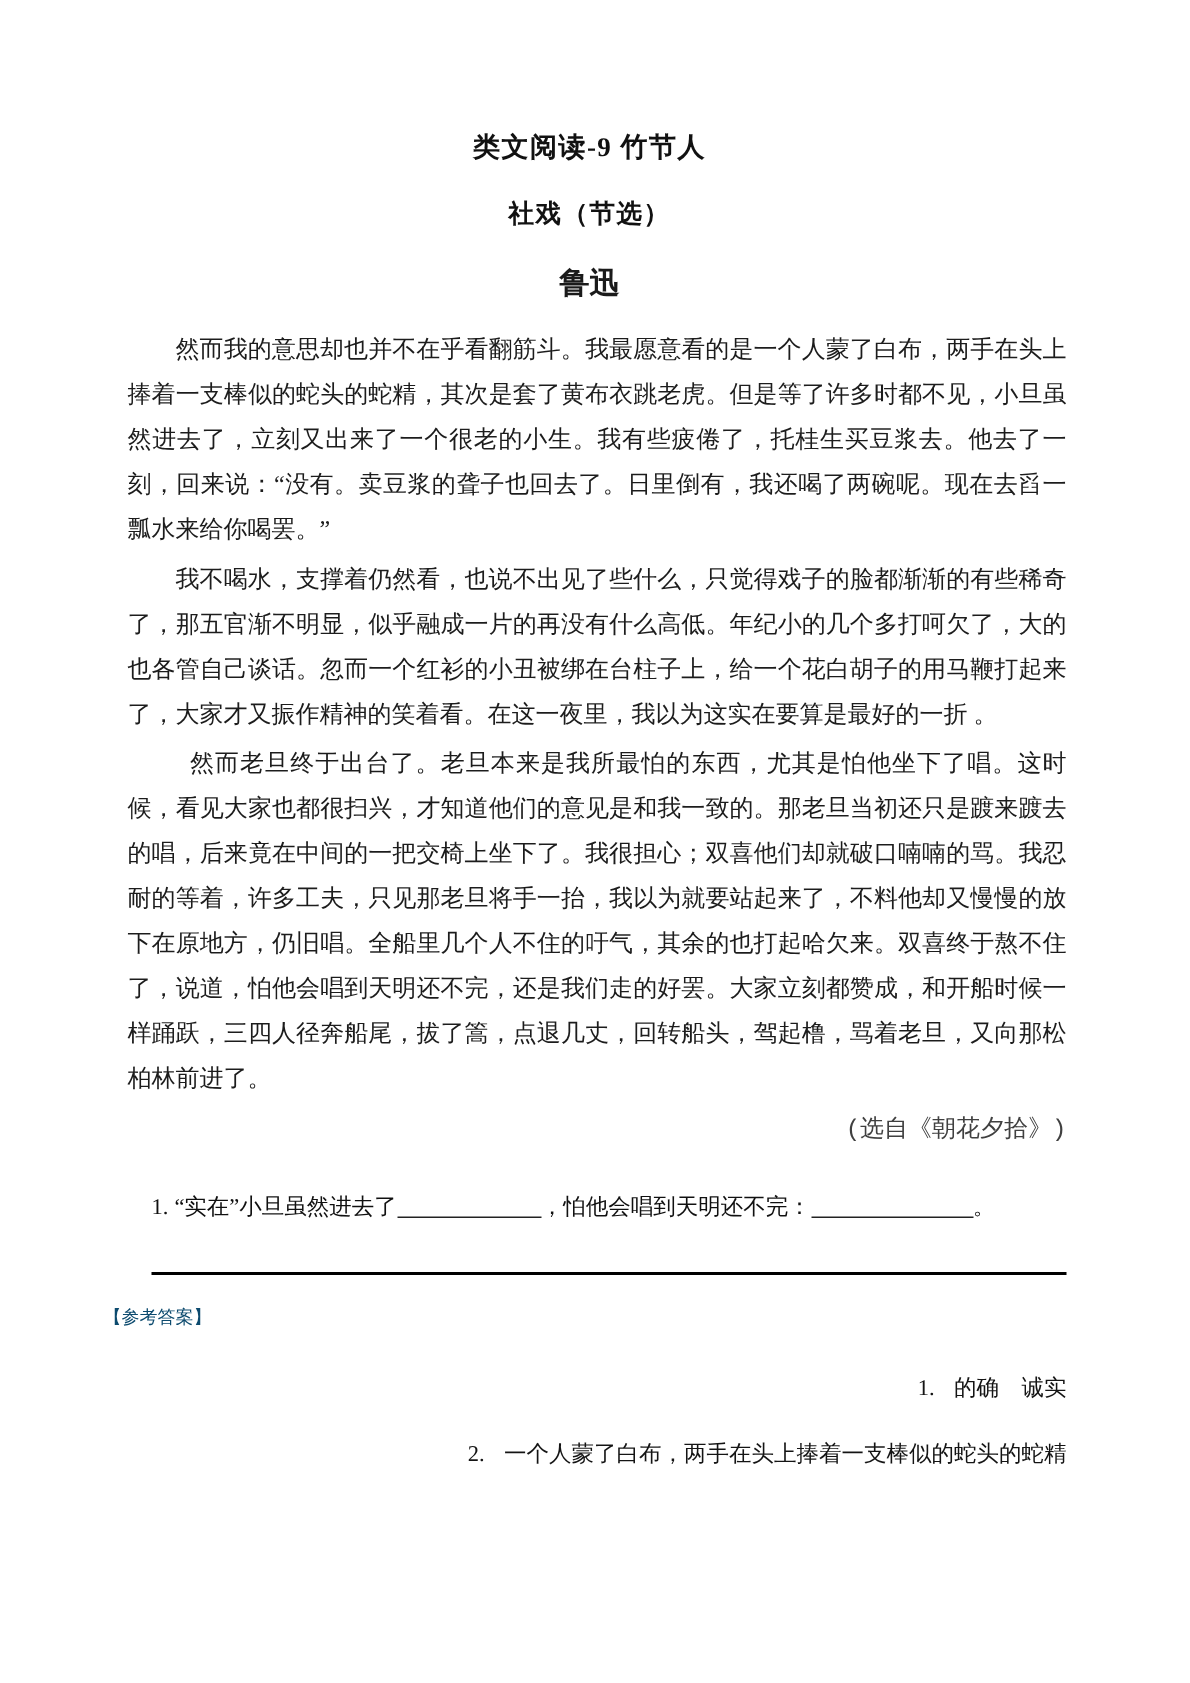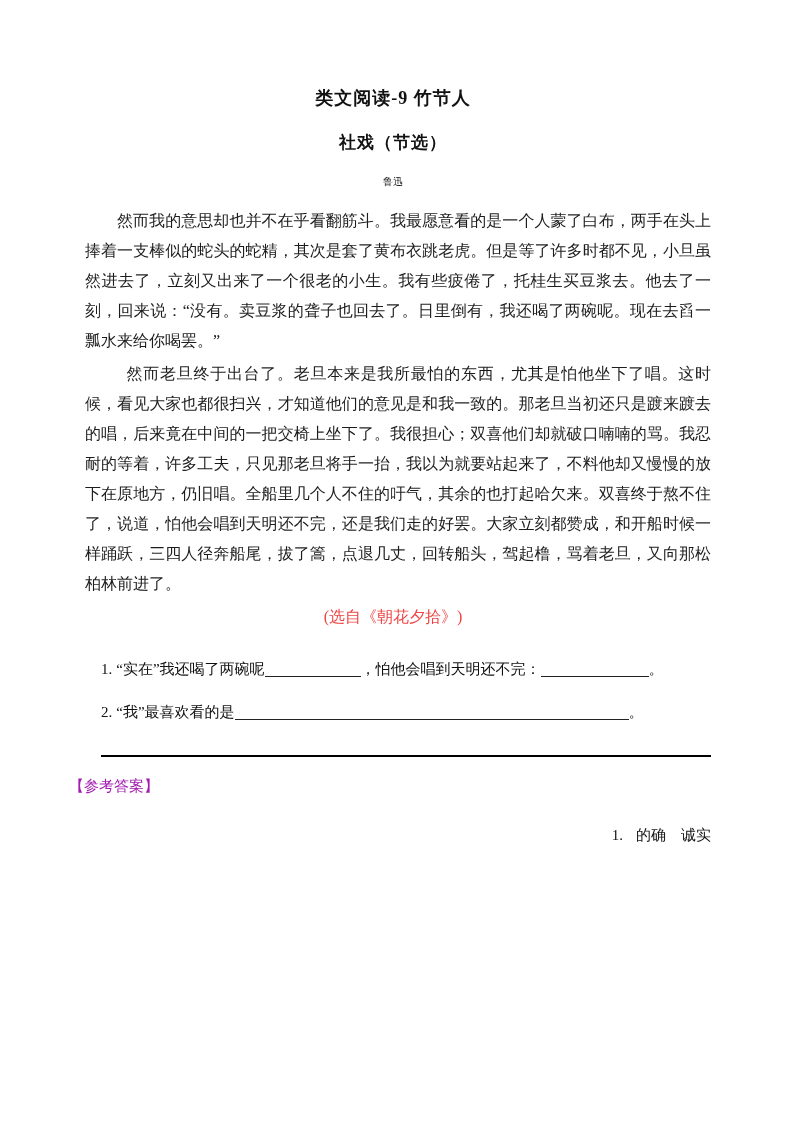--- a/index.html
+++ b/index.html
@@ -30,42 +30,44 @@
     margin: 21px 0 14px 0;
     text-align: center;
     font-size: 17px;
     font-weight: bold;
     letter-spacing: 1px;
     color: #111;
   }
   .passage-author {
     margin: 21px 0 0 0;
     text-align: center;
-    font-size: 10px;
+    font-size: 20px;
     color: #1a1a1a;
+    font-weight: bold;
   }
   .passage {
     margin-top: 17px;
     font-size: 16px;
     line-height: 30px;
     text-align: justify;
     color: #1c1c1c;
   }
   .passage p {
     margin: 0 0 3px 10px;
     text-indent: 2em;
   }
   .passage p.extra-indent {
     text-indent: 2.6em;
   }
   .attribution {
-    text-align: center;
+    text-align: right;
     font-size: 16px;
     line-height: 30px;
-    color: #ef4444;
+    color: #404040;
+    font-family: Liberation Mono, monospace;
   }
   .questions {
     margin-top: 27px;
     font-size: 15px;
     color: #101010;
   }
   .question {
     padding-left: 26px;
     line-height: 21px;
     margin-bottom: 22px;
@@ -86,22 +88,22 @@
   .blank-q3  { width: 356px; }
   .divider {
     margin: 32px 0 0 26px;
     width: 610px;
     height: 0;
     border: none;
     border-top: 2px solid #000;
   }
   .answer-heading {
     margin: 20px 0 0 -6px;
-    font-size: 15px;
-    color: #a21caf;
+    font-size: 12px;
+    color: #0c4a6e;
   }
   .answers {
     margin-top: 28px;
     font-family: "Liberation Sans", "DejaVu Sans", sans-serif;
     font-size: 15px;
     color: #141414;
     text-align: right;
   }
   .answer {
     padding-left: 30px;
@@ -119,41 +121,42 @@
 <div class="page">
 
   <h1 class="doc-title">类文阅读-9 竹节人</h1>
 
   <h2 class="passage-title">社戏（节选）</h2>
 
   <div class="passage-author">鲁迅</div>
 
   <div class="passage">
     <p>然而我的意思却也并不在乎看翻筋斗。我最愿意看的是一个人蒙了白布，两手在头上捧着一支棒似的蛇头的蛇精，其次是套了黄布衣跳老虎。但是等了许多时都不见，小旦虽然进去了，立刻又出来了一个很老的小生。我有些疲倦了，托桂生买豆浆去。他去了一刻，回来说：“没有。卖豆浆的聋子也回去了。日里倒有，我还喝了两碗呢。现在去舀一瓢水来给你喝罢。”</p>
+    <p>我不喝水，支撑着仍然看，也说不出见了些什么，只觉得戏子的脸都渐渐的有些稀奇了，那五官渐不明显，似乎融成一片的再没有什么高低。年纪小的几个多打呵欠了，大的也各管自己谈话。忽而一个红衫的小丑被绑在台柱子上，给一个花白胡子的用马鞭打起来了，大家才又振作精神的笑着看。在这一夜里，我以为这实在要算是最好的一折 。</p>
     <p class="extra-indent">然而老旦终于出台了。老旦本来是我所最怕的东西，尤其是怕他坐下了唱。这时候，看见大家也都很扫兴，才知道他们的意见是和我一致的。那老旦当初还只是踱来踱去的唱，后来竟在中间的一把交椅上坐下了。我很担心；双喜他们却就破口喃喃的骂。我忍耐的等着，许多工夫，只见那老旦将手一抬，我以为就要站起来了，不料他却又慢慢的放下在原地方，仍旧唱。全船里几个人不住的吁气，其余的也打起哈欠来。双喜终于熬不住了，说道，怕他会唱到天明还不完，还是我们走的好罢。大家立刻都赞成，和开船时候一样踊跃，三四人径奔船尾，拔了篙，点退几丈，回转船头，驾起橹，骂着老旦，又向那松柏林前进了。</p>
     <div class="attribution">(选自《朝花夕拾》)</div>
   </div>
 
   <div class="questions">
 
     <div class="question">
-      <span class="q-num">1.</span><span>“实在”我还喝了两碗呢</span><span class="blank blank-q1a"></span><span>，怕他会唱到天明还不完：</span><span class="blank blank-q1b"></span><span>。</span>
+      <span class="q-num">1.</span><span>“实在”小旦虽然进去了</span><span class="blank blank-q1a"></span><span>，怕他会唱到天明还不完：</span><span class="blank blank-q1b"></span><span>。</span>
     </div>
 
-    <div class="question">
-      <span class="q-num">2.</span><span>“我”最喜欢看的是</span><span class="blank blank-q2"></span><span>。</span>
-    </div>
 
 
 
   </div>
 
   <hr class="divider">
 
   <div class="answer-heading">【参考答案】</div>
 
   <div class="answers">
     <div class="answer">
       <span class="a-num">1.</span><span>的确　诚实</span>
     </div>
+    <div class="answer">
+      <span class="a-num">2.</span><span>一个人蒙了白布，两手在头上捧着一支棒似的蛇头的蛇精</span>
+    </div>
   </div>
 
 </div>
 
 </body></html>

